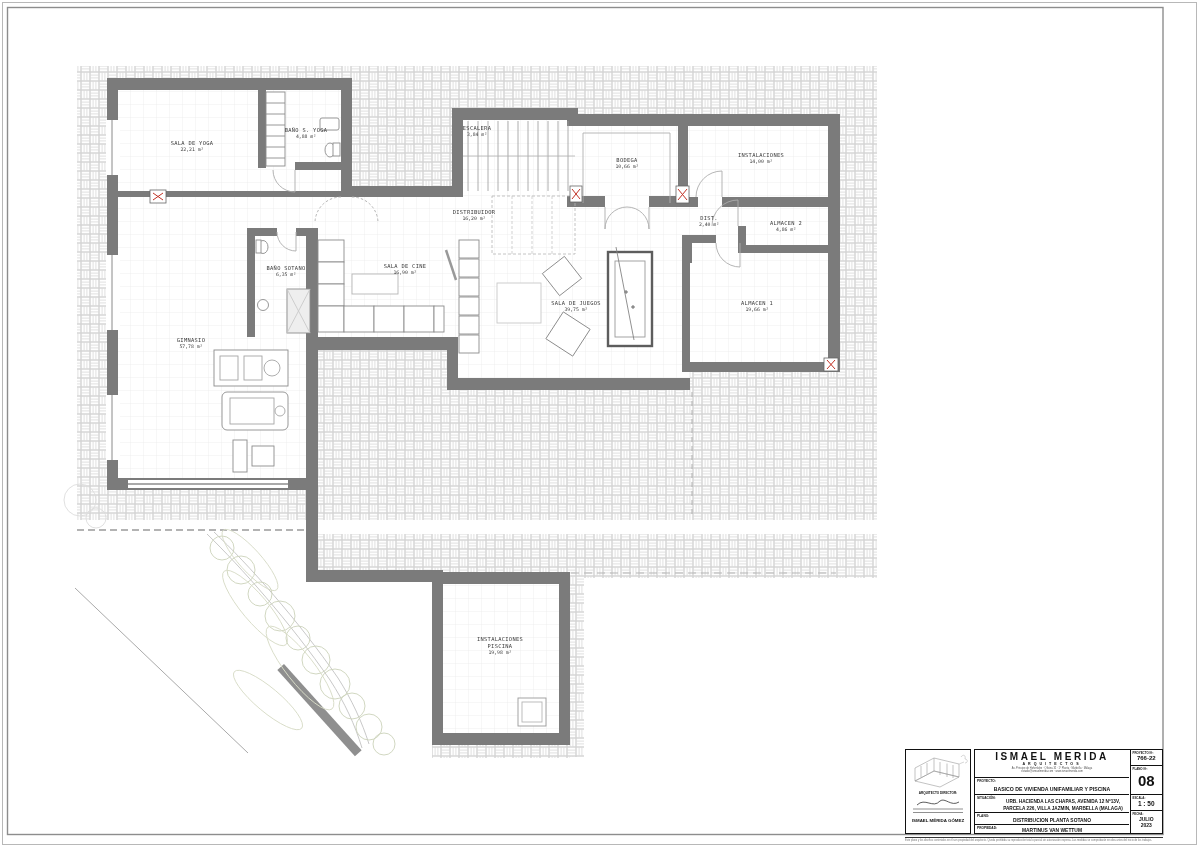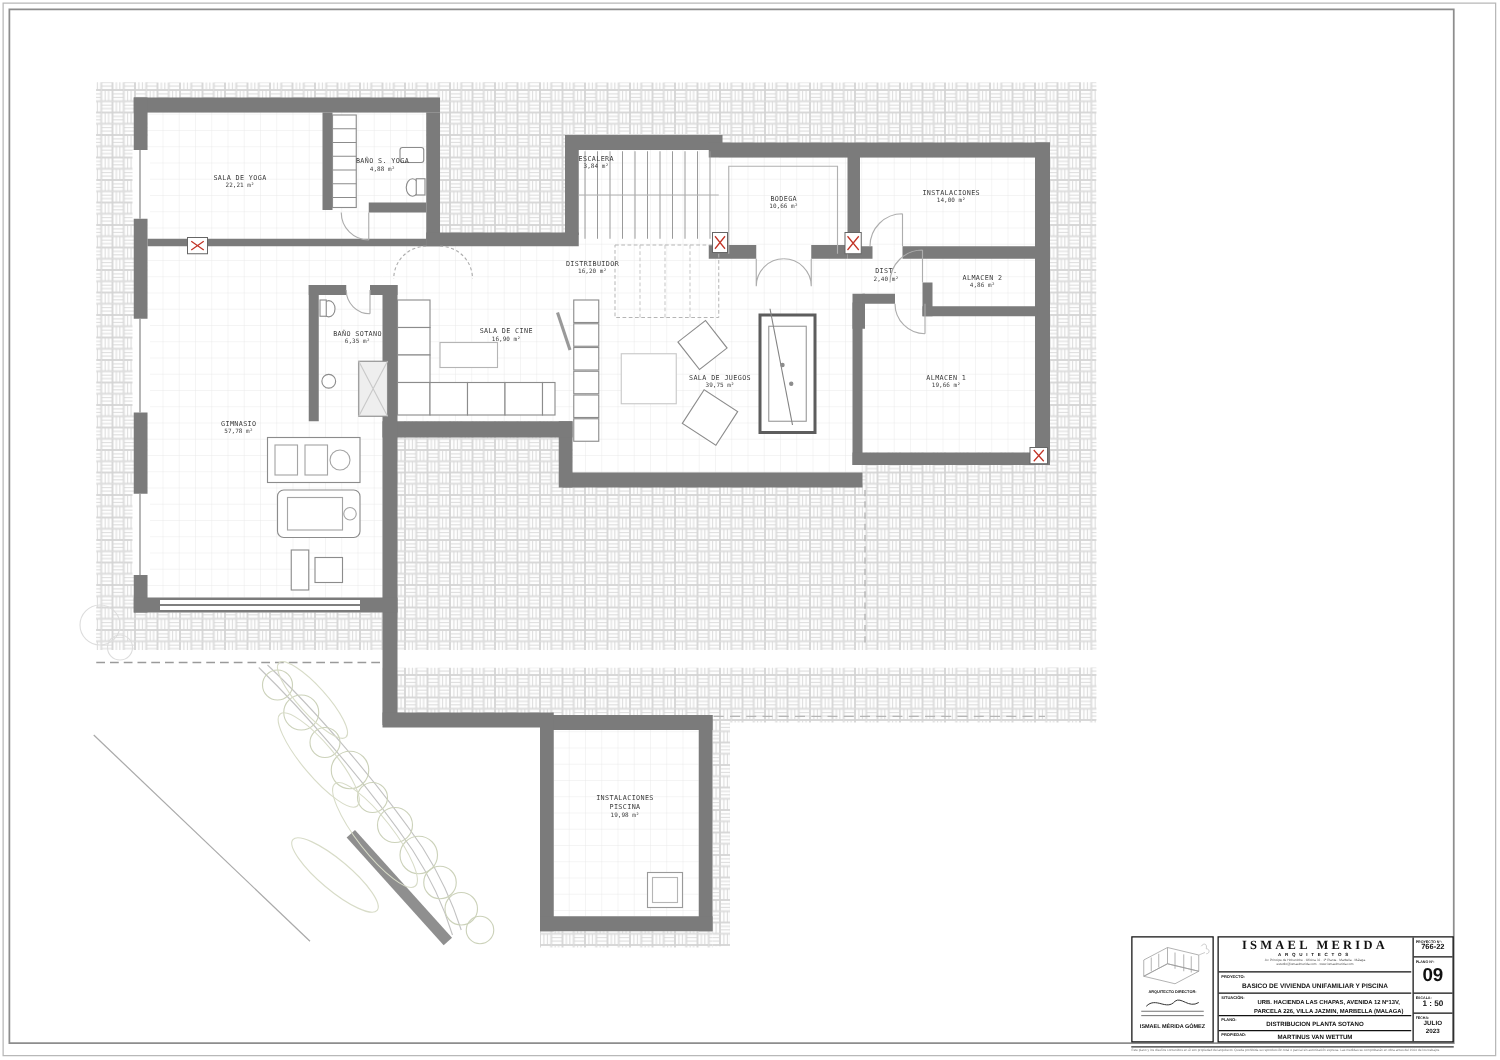--- a/index.html
+++ b/index.html
@@ -15,21 +15,21 @@
   .room-label.wrap{white-space:normal;width:52px;}
   
   .tblock{position:absolute;left:905px;top:748px;width:258px;height:87px;font-family:"Liberation Sans",sans-serif;color:#111;}
   .tb-left{position:absolute;left:0;top:1px;width:66px;height:85px;border:1.3px solid #111;box-sizing:border-box;
     display:flex;flex-direction:column;align-items:center;}
   .tb-right{position:absolute;left:69px;top:1px;width:189px;height:85px;border:1.3px solid #111;box-sizing:border-box;}
   .tb-main{position:absolute;left:0;top:0;width:154px;height:100%;box-sizing:border-box;}
   .tb-meta{position:absolute;right:0;top:0;width:32.5px;height:100%;border-left:1.2px solid #111;box-sizing:border-box;}
   .tb-row{border-bottom:1px solid #111;box-sizing:border-box;position:relative;}
   .tb-row:last-child{border-bottom:none;}
-  .firm-name{font-weight:bold;font-size:10px;letter-spacing:2.6px;text-align:center;margin-top:1px;white-space:nowrap;font-family:Liberation Serif, serif;}
+  .firm-name{font-weight:bold;font-size:10px;letter-spacing:2.6px;text-align:center;margin-top:1px;white-space:nowrap;}
   .firm-sub{font-weight:bold;font-size:3.6px;letter-spacing:3px;text-align:center;}
   .firm-addr{font-size:2.6px;color:#555;text-align:center;line-height:1.3;margin-top:1px;}
   .fld-label{position:absolute;left:2px;top:1px;font-size:3.2px;font-weight:bold;}
   .fld-value{font-weight:bold;text-align:center;}
   .meta-cell{border-bottom:1px solid #111;box-sizing:border-box;text-align:center;position:relative;}
   .meta-cell:last-child{border-bottom:none;}
   .meta-label{display:block;font-size:2.9px;font-weight:bold;text-align:left;padding:1px 0 0 2px;}
   .sig-name{font-size:4.4px;font-weight:bold;text-align:center;margin-top:1px;}
   .dir-label{font-size:3.1px;font-weight:bold;text-align:center;margin-top:1px;}
   .disclaimer{position:absolute;left:905px;top:837px;width:258px;font-size:2.6px;color:#777;
@@ -368,21 +368,21 @@
         <div class="fld-value" style="font-size:4.9px;padding-top:3.5px">MARTINUS VAN WETTUM</div>
       </div>
     </div>
     <div class="tb-meta">
       <div class="meta-cell" style="height:16px">
         <span class="meta-label">PROYECTO Nº:</span>
         <div style="font-size:6px;font-weight:bold">766-22</div>
       </div>
       <div class="meta-cell" style="height:29px">
         <span class="meta-label">PLANO Nº:</span>
-        <div style="font-size:15px;font-weight:bold;margin-top:1px">09</div>
+        <div style="font-size:15px;font-weight:bold;margin-top:1px">08</div>
       </div>
       <div class="meta-cell" style="height:16px">
         <span class="meta-label">ESCALA:</span>
         <div style="font-size:6.5px;font-weight:bold">1 : 50</div>
       </div>
       <div class="meta-cell" style="height:20px">
         <span class="meta-label">FECHA:</span>
         <div style="font-size:5px;font-weight:bold">JULIO</div>
         <div style="font-size:5px;font-weight:bold">2023</div>
       </div>

